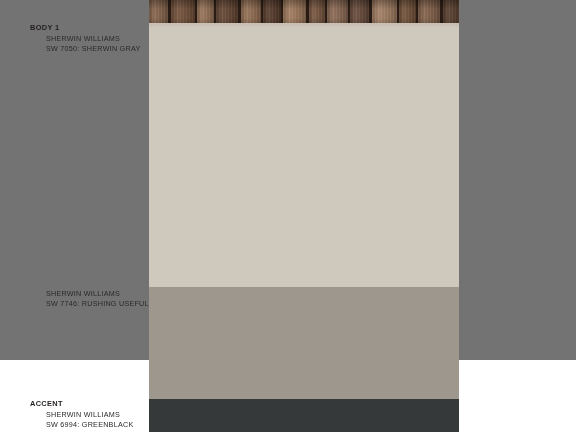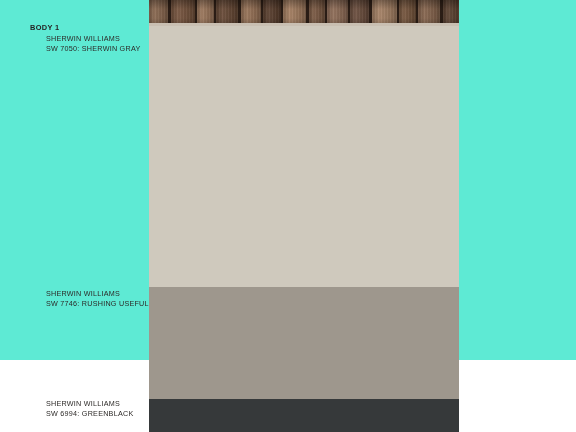--- a/index.html
+++ b/index.html
@@ -14,21 +14,21 @@
     font-family: "Liberation Sans", sans-serif;
     position: relative;
   }
 
   #board {
     position: absolute;
     left: 0;
     top: 0;
     width: 576px;
     height: 360px;
-    background: #5eead4;
+    background: #737373;
   }
 
   
   #swatch-column {
     position: absolute;
     left: 149px;
     top: 0;
     width: 310px;
     height: 432px;
   }
@@ -177,17 +177,18 @@
     <div class="label-brand">SHERWIN WILLIAMS</div>
     <div class="label-code">SW 7050: SHERWIN GRAY</div>
   </div>
 
   <div class="label-block" id="label-body2">
     <div class="label-brand">SHERWIN WILLIAMS</div>
     <div class="label-code">SW 7746: RUSHING USEFUL</div>
   </div>
 
   <div class="label-block" id="label-accent">
+    <div class="label-title">ACCENT</div>
     <div class="label-brand">SHERWIN WILLIAMS</div>
     <div class="label-code">SW 6994: GREENBLACK</div>
   </div>
 
 </div>
 
 </body></html>

